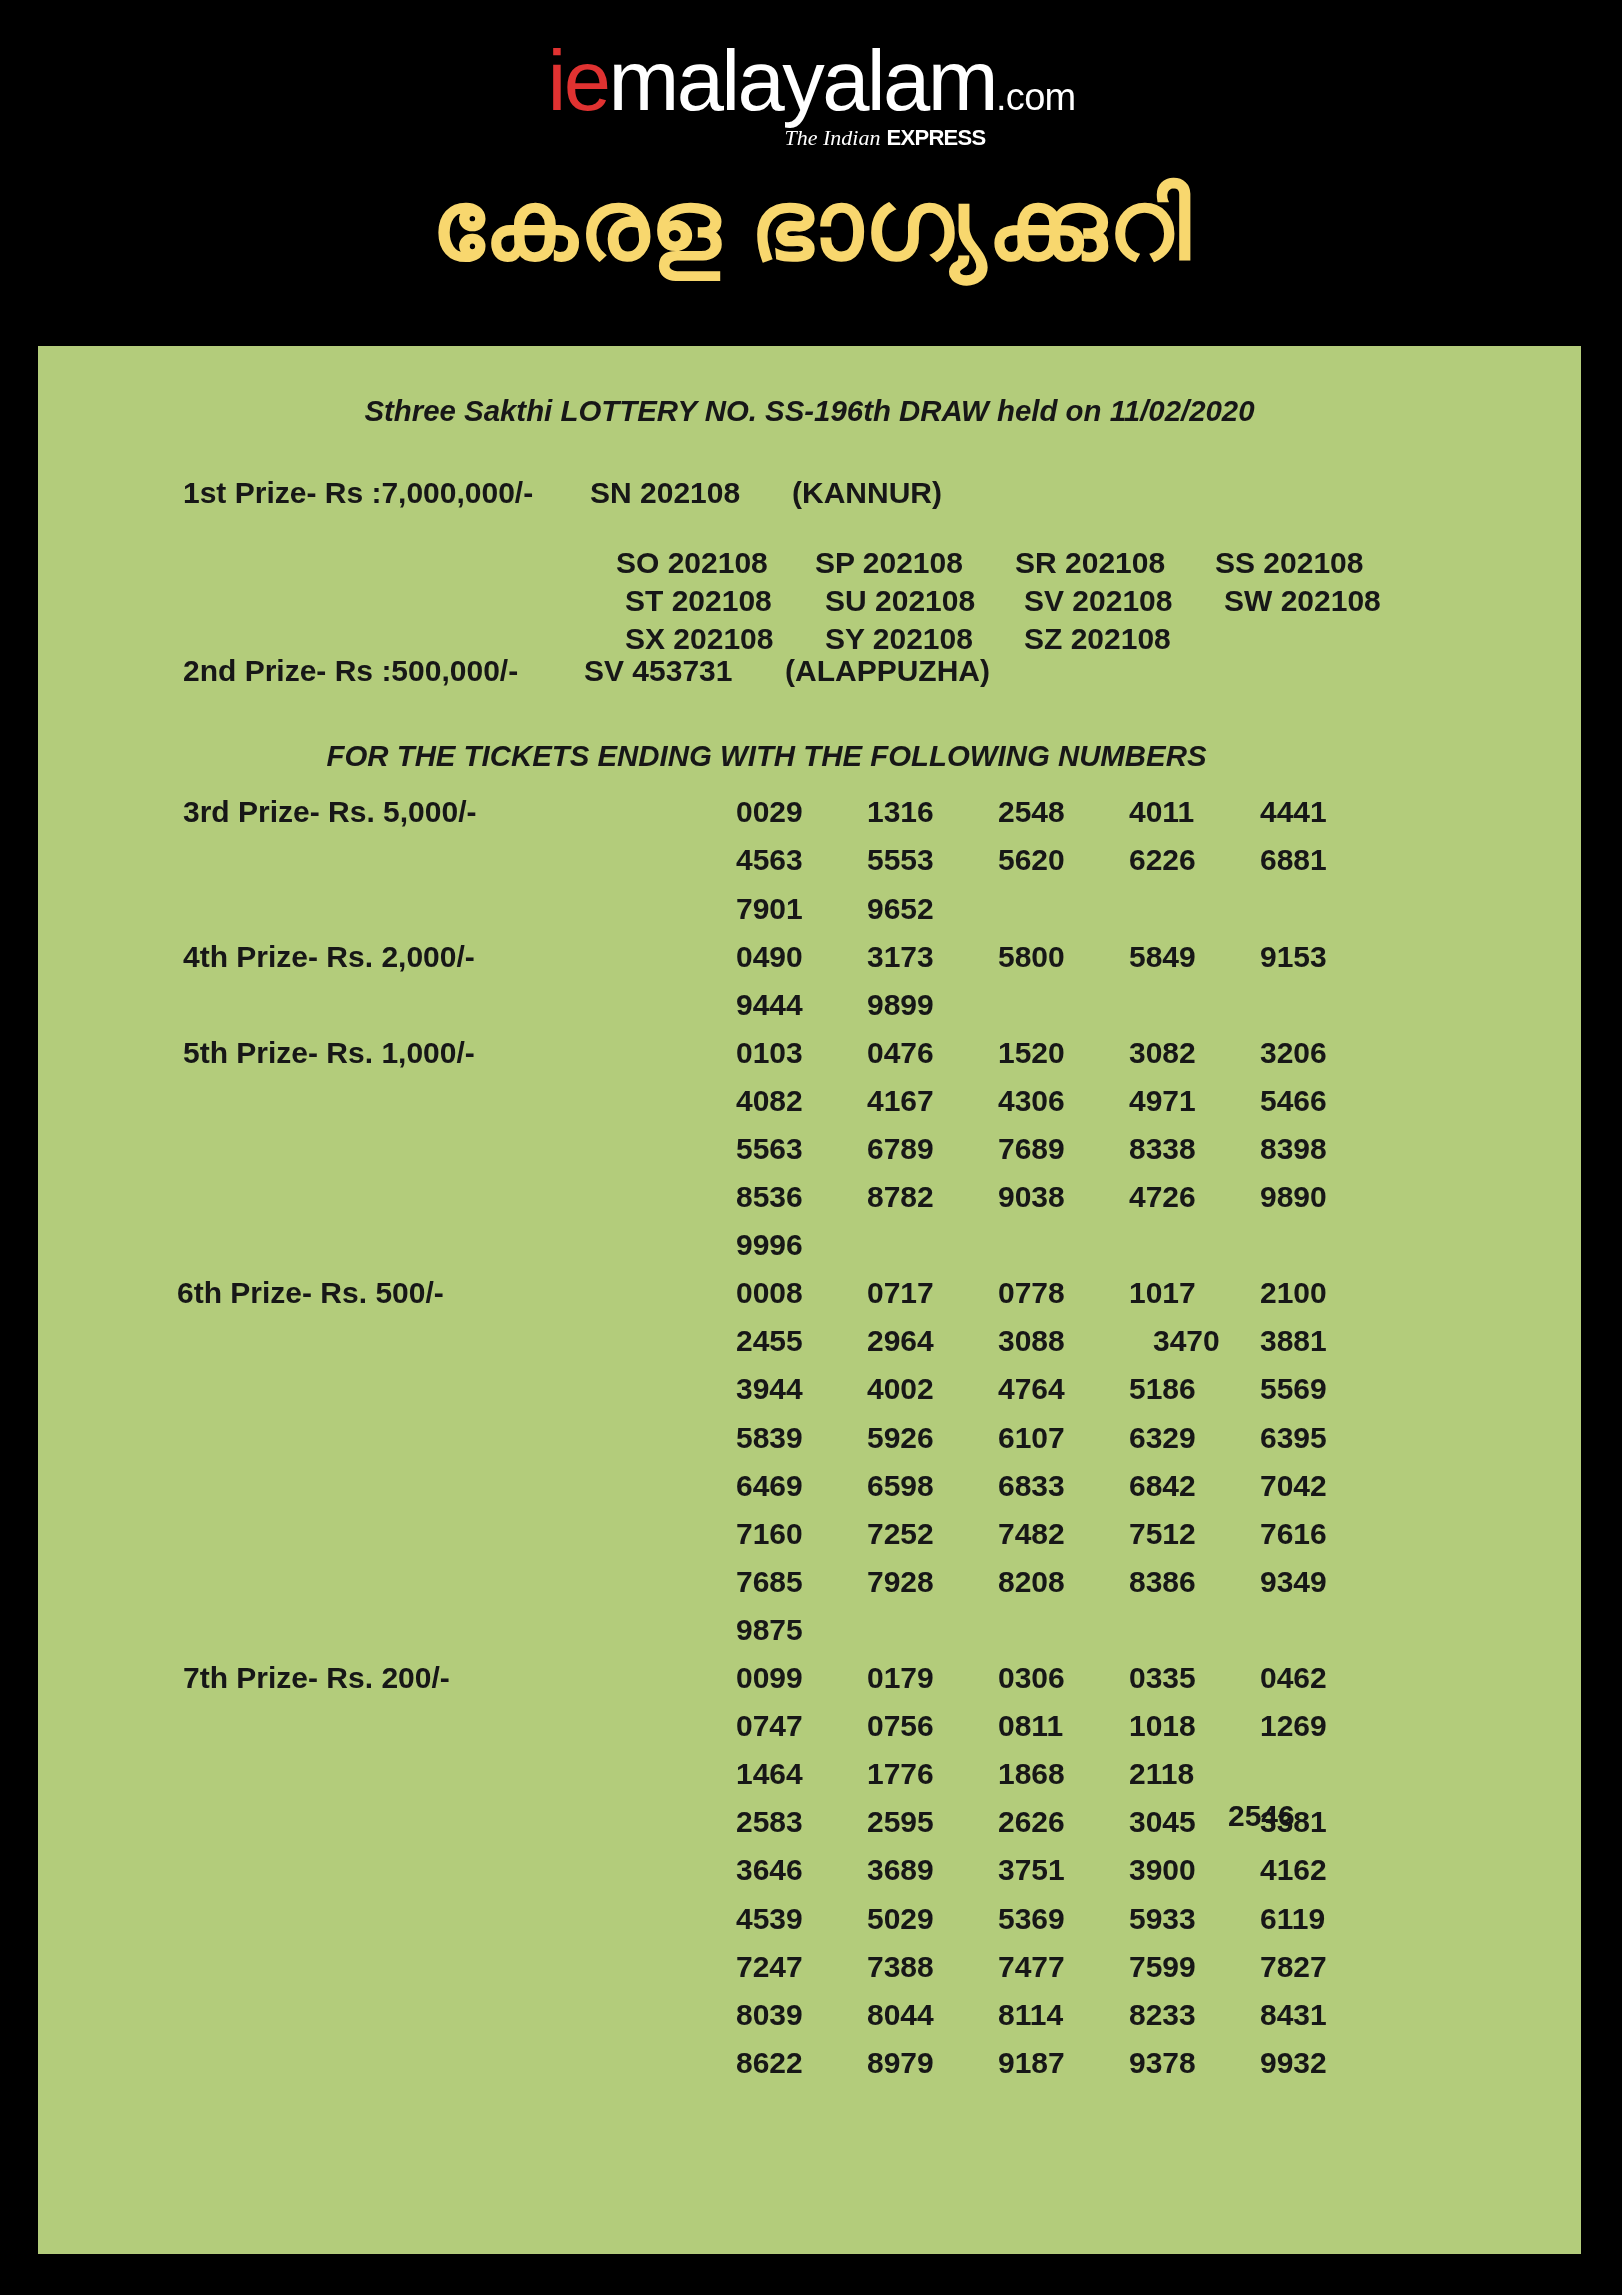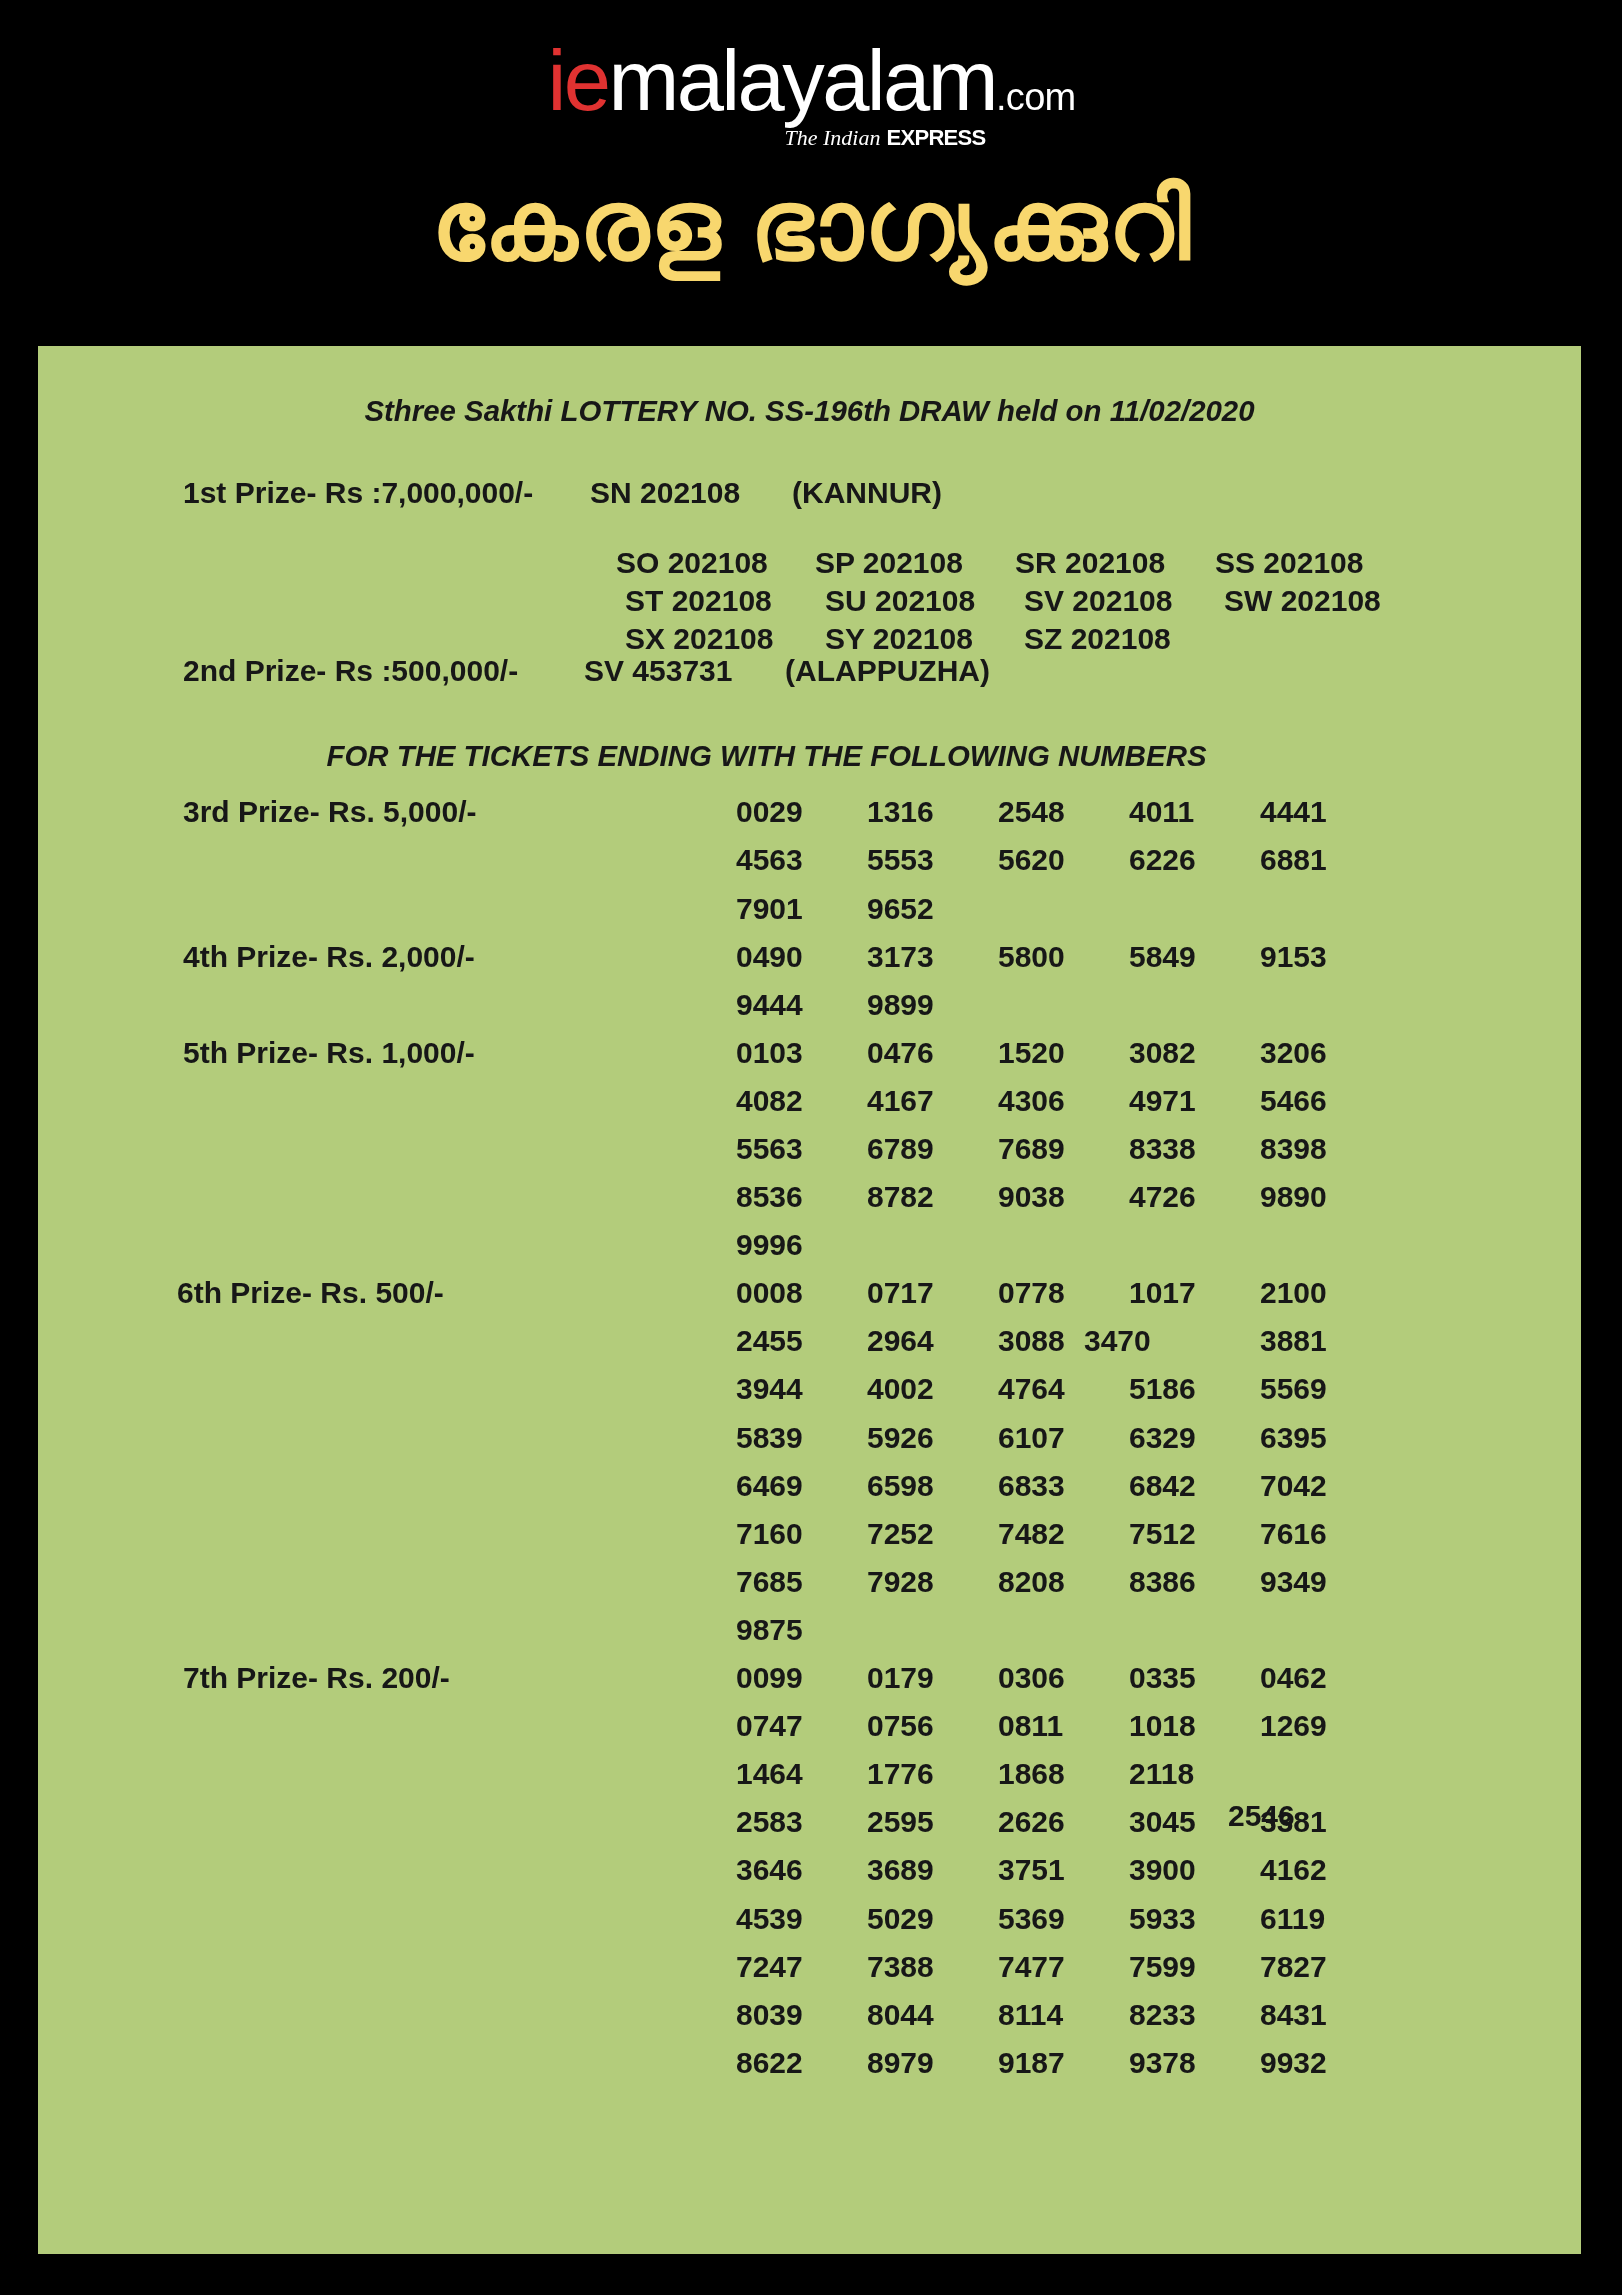--- a/index.html
+++ b/index.html
@@ -156,21 +156,21 @@
           <span class="val" style="left: 698px;">0008</span>
           <span class="val" style="left: 829px;">0717</span>
           <span class="val" style="left: 960px;">0778</span>
           <span class="val" style="left: 1091px;">1017</span>
           <span class="val" style="left: 1222px;">2100</span>
         </div>
         <div class="trow" style="top: 971px;">
           <span class="val" style="left: 698px;">2455</span>
           <span class="val" style="left: 829px;">2964</span>
           <span class="val" style="left: 960px;">3088</span>
-          <span class="val" style="left: 1046px;">3470</span>
+          <span class="val" style="left: 1115px;">3470</span>
           <span class="val" style="left: 1222px;">3881</span>
         </div>
         <div class="trow" style="top: 1019px;">
           <span class="val" style="left: 698px;">3944</span>
           <span class="val" style="left: 829px;">4002</span>
           <span class="val" style="left: 960px;">4764</span>
           <span class="val" style="left: 1091px;">5186</span>
           <span class="val" style="left: 1222px;">5569</span>
         </div>
         <div class="trow" style="top: 1068px;">

